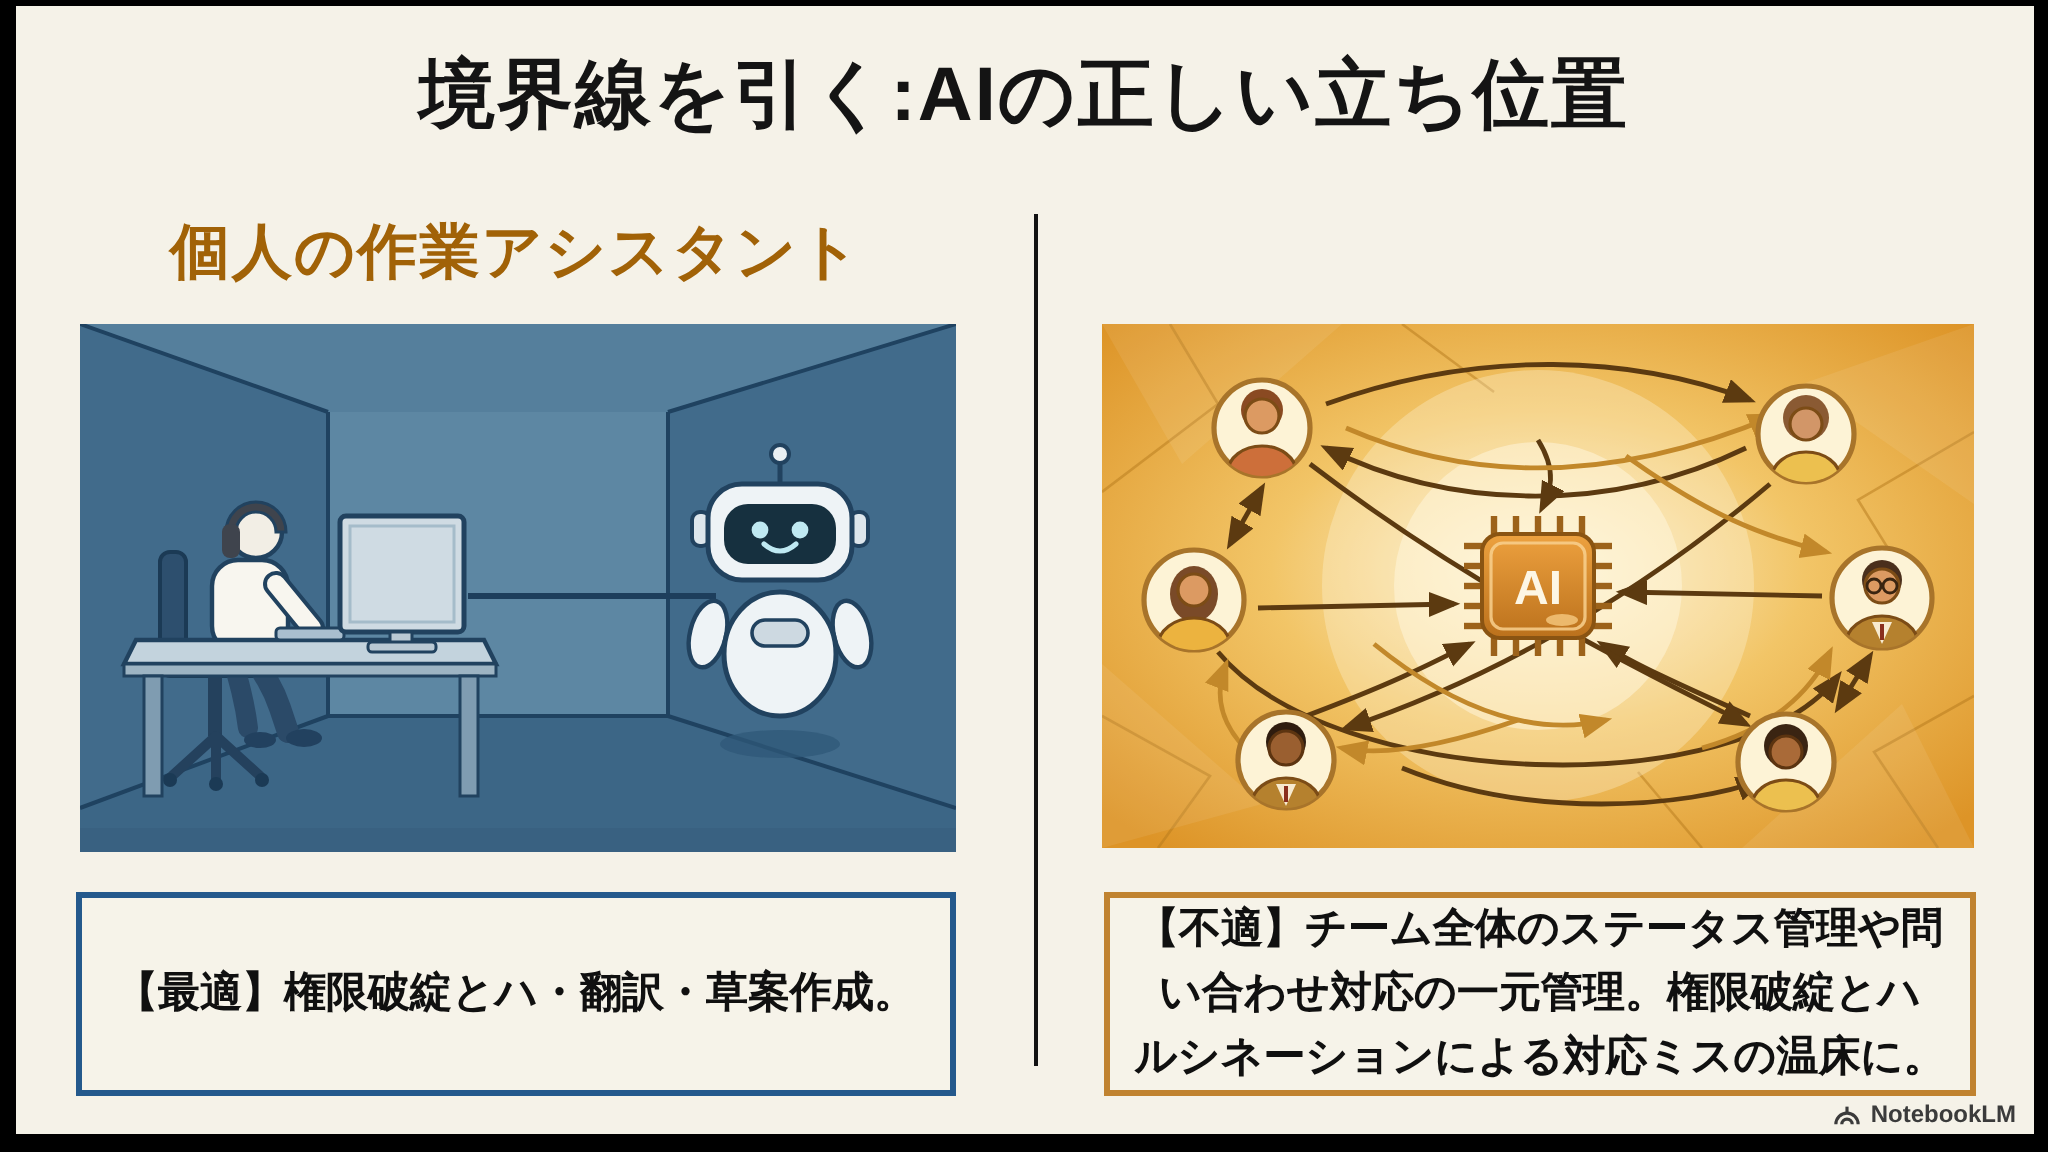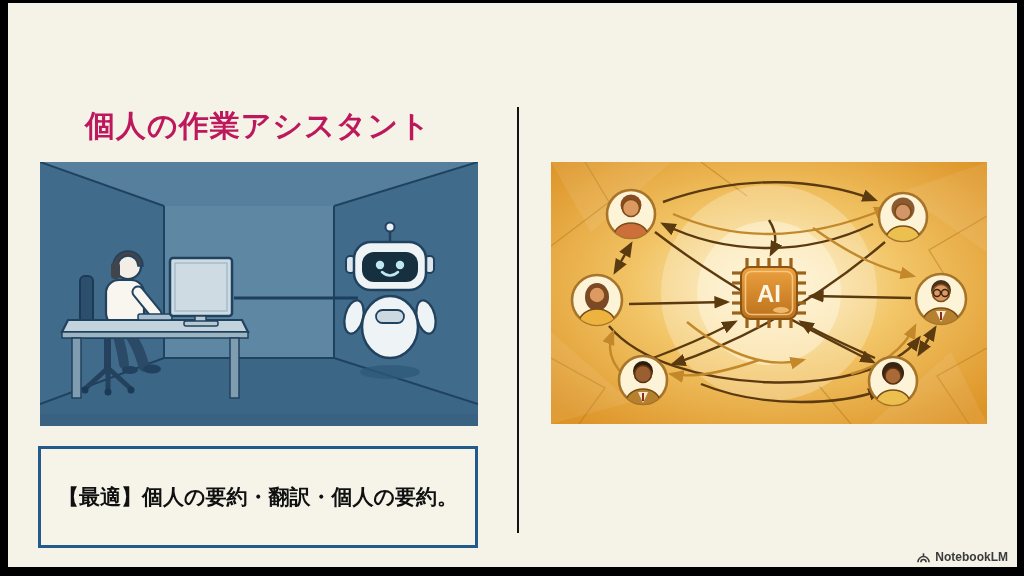--- a/index.html
+++ b/index.html
@@ -12,21 +12,21 @@
   .edge-left{left:0;top:0;width:8px;height:576px;}
   .edge-right{right:0;top:0;width:7px;height:576px;}
   .edge-bottom{left:0;bottom:0;width:1024px;height:9px;}
 
   .slide-title{
     position:absolute;left:0;top:22px;width:1024px;text-align:center;
     font-size:38px;font-weight:800;color:#141414;letter-spacing:1px;
   }
   .col-heading{
     position:absolute;top:106px;font-size:30px;font-weight:800;
-    color:#be185d;text-align:center;letter-spacing:1px;
+    color:#a16207;text-align:center;letter-spacing:1px;
   }
   .left-heading{left:38px;width:440px;}
   .right-heading{left:552px;width:436px;}
 
   .illus{position:absolute;top:162px;display:block;}
   .left-illus{left:40px;width:438px;height:264px;}
   .right-illus{left:551px;width:436px;height:262px;}
 
   .caption-box{
     position:absolute;top:446px;height:96px;background:#f6f3e9;
@@ -48,20 +48,21 @@
 </head>
 <body>
 
 <div class="stage">
 
   <div class="edge edge-top"></div>
   <div class="edge edge-left"></div>
   <div class="edge edge-right"></div>
   <div class="edge edge-bottom"></div>
 
+  <div class="slide-title">境界線を引く:AIの正しい立ち位置</div>
 
   <div class="col-heading left-heading">個人の作業アシスタント</div>
 
   <div class="divider"></div>
 
   <svg class="illus left-illus" viewBox="0 0 438 264">
     <g>
       <rect width="438" height="264" fill="#4b7695"></rect>
       <polygon points="0,0 438,0 294,44 124,44" fill="#557f9c"></polygon>
       <polygon points="0,0 124,44 124,196 0,242" fill="#416b8b"></polygon>
@@ -298,21 +299,26 @@
       <circle cx="342" cy="219" r="24" fill="#fdf3d6" stroke="#a8742a" stroke-width="2.6"></circle>
       <g clip-path="url(#av6)">
         <circle cx="342" cy="211" r="11" fill="#3a2412"></circle>
         <circle cx="342" cy="214" r="8" fill="#a96a38" stroke="#5c3410" stroke-width="1.6"></circle>
         <ellipse cx="342" cy="241" rx="17" ry="13" fill="#ecc04f" stroke="#7c4c16" stroke-width="1.6"></ellipse>
       </g>
     </g>
   </svg>
 
   <div class="caption-box left-box">
-    <div class="caption-line">【最適】個人の要約・翻訳・個人の要約。</div>
+    <div class="caption-line">【最適】権限破綻とハ・翻訳・草案作成。</div>
+  </div>
+  <div class="caption-box right-box">
+    <div class="caption-line">【不適】チーム全体のステータス管理や問</div>
+    <div class="caption-line">い合わせ対応の一元管理。権限破綻とハ</div>
+    <div class="caption-line">ルシネーションによる対応ミスの温床に。</div>
   </div>
 
   <div class="watermark">
     <svg width="15" height="13" viewBox="0 0 16 14">
       <path d="M2,12 A6,6 0 0 1 14,12" fill="none" stroke="#3b3b3b" stroke-width="1.7"></path>
       <path d="M5.2,12 A2.8,2.8 0 0 1 10.8,12" fill="none" stroke="#3b3b3b" stroke-width="1.7"></path>
       <line x1="8" y1="2.5" x2="8" y2="5.5" stroke="#3b3b3b" stroke-width="1.7"></line>
     </svg>
     <span>NotebookLM</span>
   </div>

